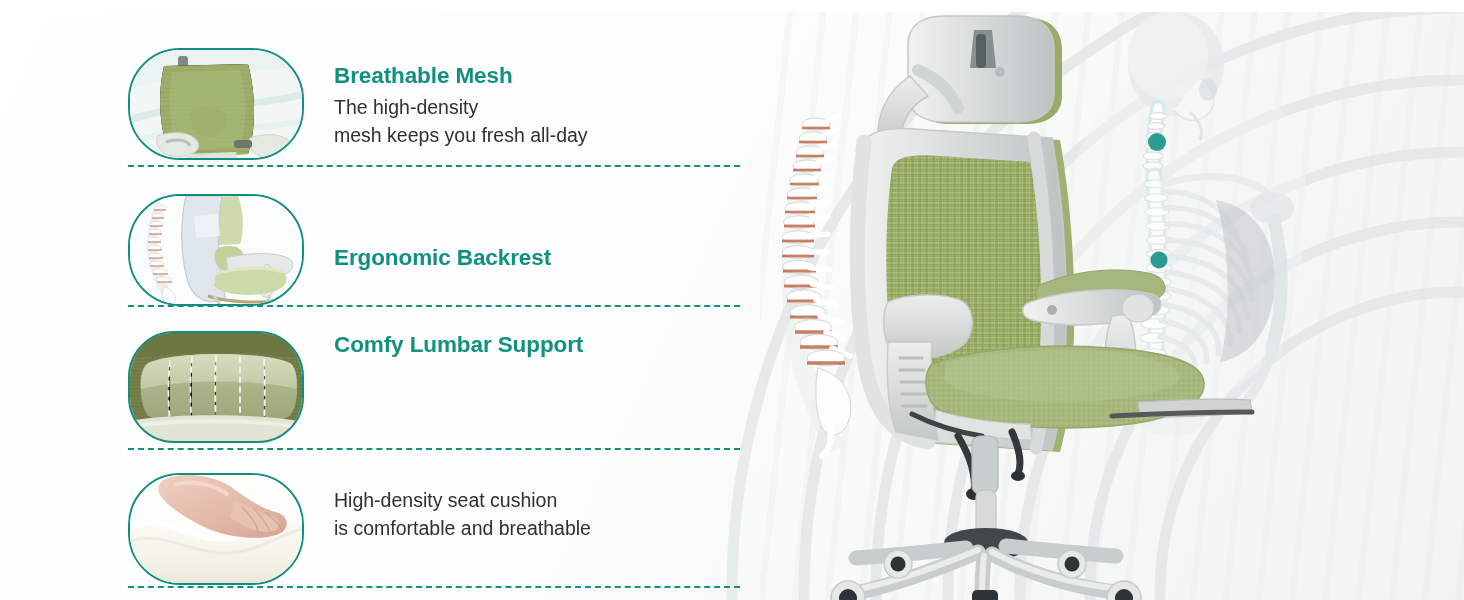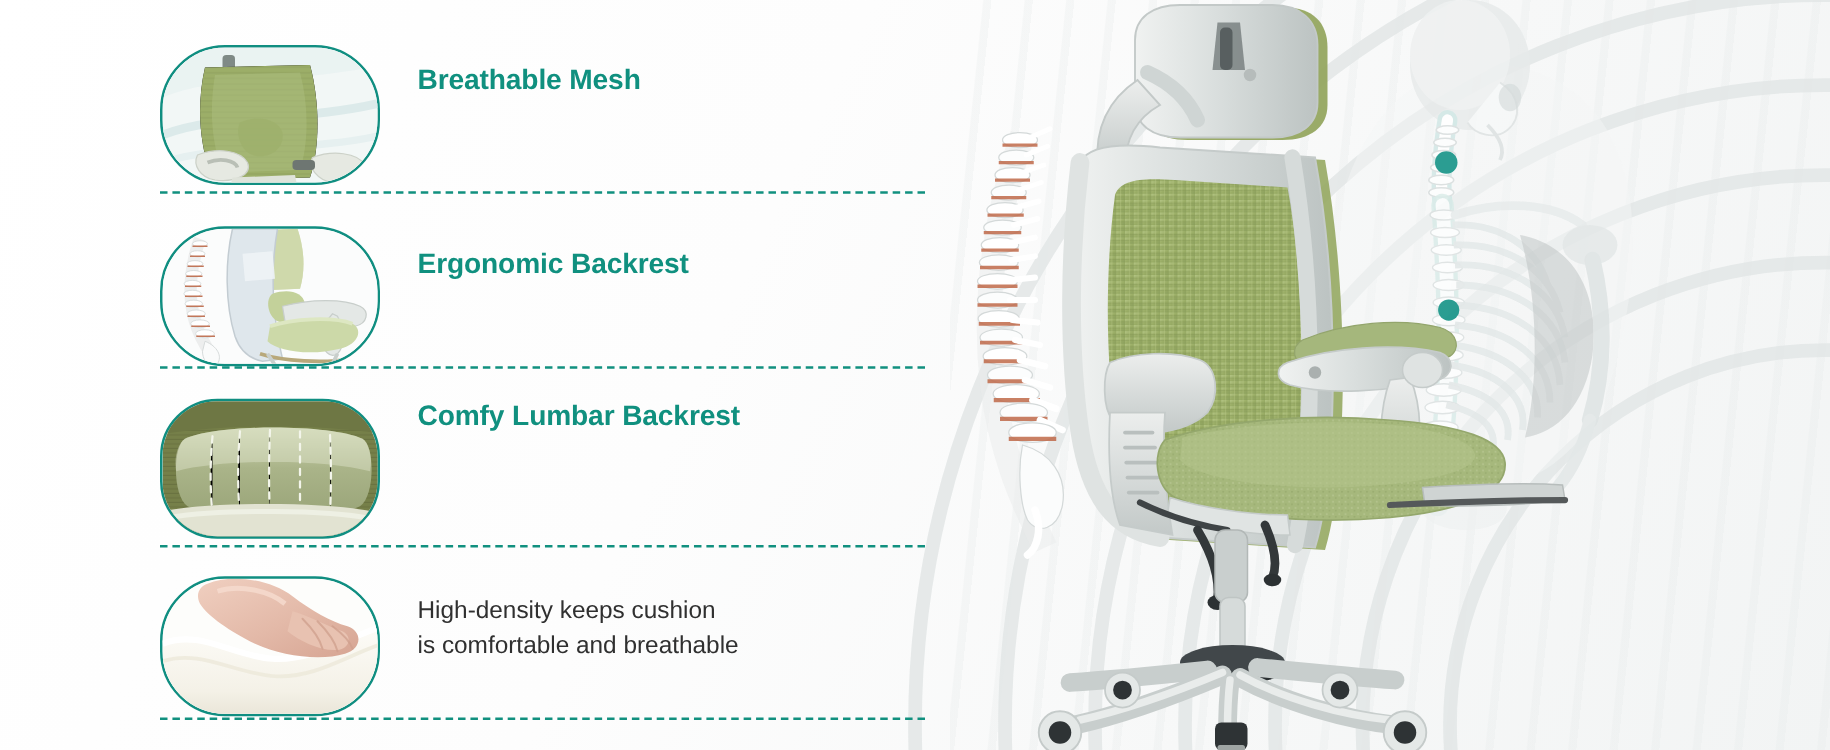--- a/index.html
+++ b/index.html
@@ -15,20 +15,21 @@
     background: #ffffff;
     position: relative;
   }
 
   
   #page {
     position: absolute;
     inset: 0;
     background: linear-gradient(115deg,#ffffff 0%,#fdfdfd 40%,#f7f8f8 70%,#f2f4f4 100%);
     overflow: hidden;
+    margin-top: 12px;
   }
 
   
   .blinds {
     position: absolute;
     left: 760px; top: 0; right: 0; bottom: 0;
     background: repeating-linear-gradient(
       96deg,
       rgba(255,255,255,0) 0px,
       rgba(255,255,255,0) 26px,
@@ -53,21 +54,21 @@
 
   .feature {
     position: absolute;
     left: 0;
     width: 615px;
     display: flex;
     align-items: flex-start;
   }
 
   .feat-0 { top: 34px;  height: 120px; }
-  .feat-1 { top: 179px; height: 116px; }
+  .feat-1 { top: 179px; height: 116px; align-items: center; }
   .feat-2 { top: 317px; height: 118px; }
   .feat-3 { top: 459px; height: 116px; }
 
   .thumb {
     position: relative;
     width: 176px;
     height: 112px;
     min-width: 176px;
     border: 2px solid #108e81;
     border-radius: 52px;
@@ -508,20 +509,22 @@
             <path d="M28 86 C 44 80, 62 82, 68 92 C 72 102, 58 108, 42 106 C 30 104, 24 94, 28 86 Z" fill="#e6e9e2" stroke="#ccd1c8" stroke-width="1"></path>
             <path d="M36 92 C 46 88, 58 90, 60 96" stroke="#b9bfb6" stroke-width="3" fill="none"></path>
             <path d="M120 88 C 136 82, 156 84, 162 94 C 166 104, 152 110, 136 108 C 124 106, 116 96, 120 88 Z" fill="#e6e9e2" stroke="#ccd1c8" stroke-width="1"></path>
             <rect x="104" y="90" width="18" height="8" rx="3" fill="#6e7672"></rect>
             <path d="M56 104 L 106 102 L 108 112 L 54 112 Z" fill="#dfe3da"></path>
           </svg>
         </div>
       </div>
       <div class="text-col">
         <div class="feat-title">Breathable Mesh</div>
+        <div class="feat-desc">The high-density
+mesh keeps you fresh all-day</div>
       </div>
     </div>
 
     <div class="feature feat-1">
       <div class="thumb">
         <div class="thumb-inner">
           <svg width="176" height="112" viewBox="0 0 176 112">
             <rect width="176" height="112" fill="#fbfcfc"></rect>
 
             <g>
@@ -600,21 +603,21 @@
               <path d="M110 24 C 110 48, 110 70, 110 92"></path>
               <path d="M134 27 C 135 50, 135 70, 134 90"></path>
             </g>
 
             <path d="M0 88 C 40 80, 140 80, 176 90 L 176 112 L 0 112 Z" fill="#e2e3d2"></path>
             <path d="M0 94 C 40 86, 140 86, 176 96" stroke="#eef0e4" stroke-width="4" fill="none"></path>
           </svg>
         </div>
       </div>
       <div class="text-col">
-        <div class="feat-title">Comfy Lumbar Backrest</div>
+        <div class="feat-title">Comfy Lumbar Support</div>
       </div>
     </div>
 
     <div class="feature feat-3">
       <div class="thumb">
         <div class="thumb-inner">
           <svg width="176" height="112" viewBox="0 0 176 112">
             <defs>
               <linearGradient id="fo" x1="0" y1="0" x2="0" y2="1">
                 <stop offset="0%" stop-color="#fdfcf8"></stop>
@@ -641,21 +644,21 @@
             <g stroke="#cf9f8d" stroke-width="1.6" fill="none" stroke-linecap="round" opacity=".75">
               <path d="M112 32 C 120 40, 126 48, 128 56"></path>
               <path d="M124 34 C 132 42, 138 50, 140 58"></path>
               <path d="M136 38 C 144 44, 150 50, 152 56"></path>
             </g>
             <path d="M44 10 C 62 4, 86 10, 98 20" stroke="#f6dccf" stroke-width="4" fill="none" opacity=".8"></path>
           </svg>
         </div>
       </div>
       <div class="text-col">
-        <div class="feat-desc">High-density keeps cushion
+        <div class="feat-desc">High-density seat cushion
 is comfortable and breathable</div>
       </div>
     </div>
 
     <div class="divider div-0"></div>
     <div class="divider div-1"></div>
     <div class="divider div-2"></div>
     <div class="divider div-3"></div>
   </div>
 

